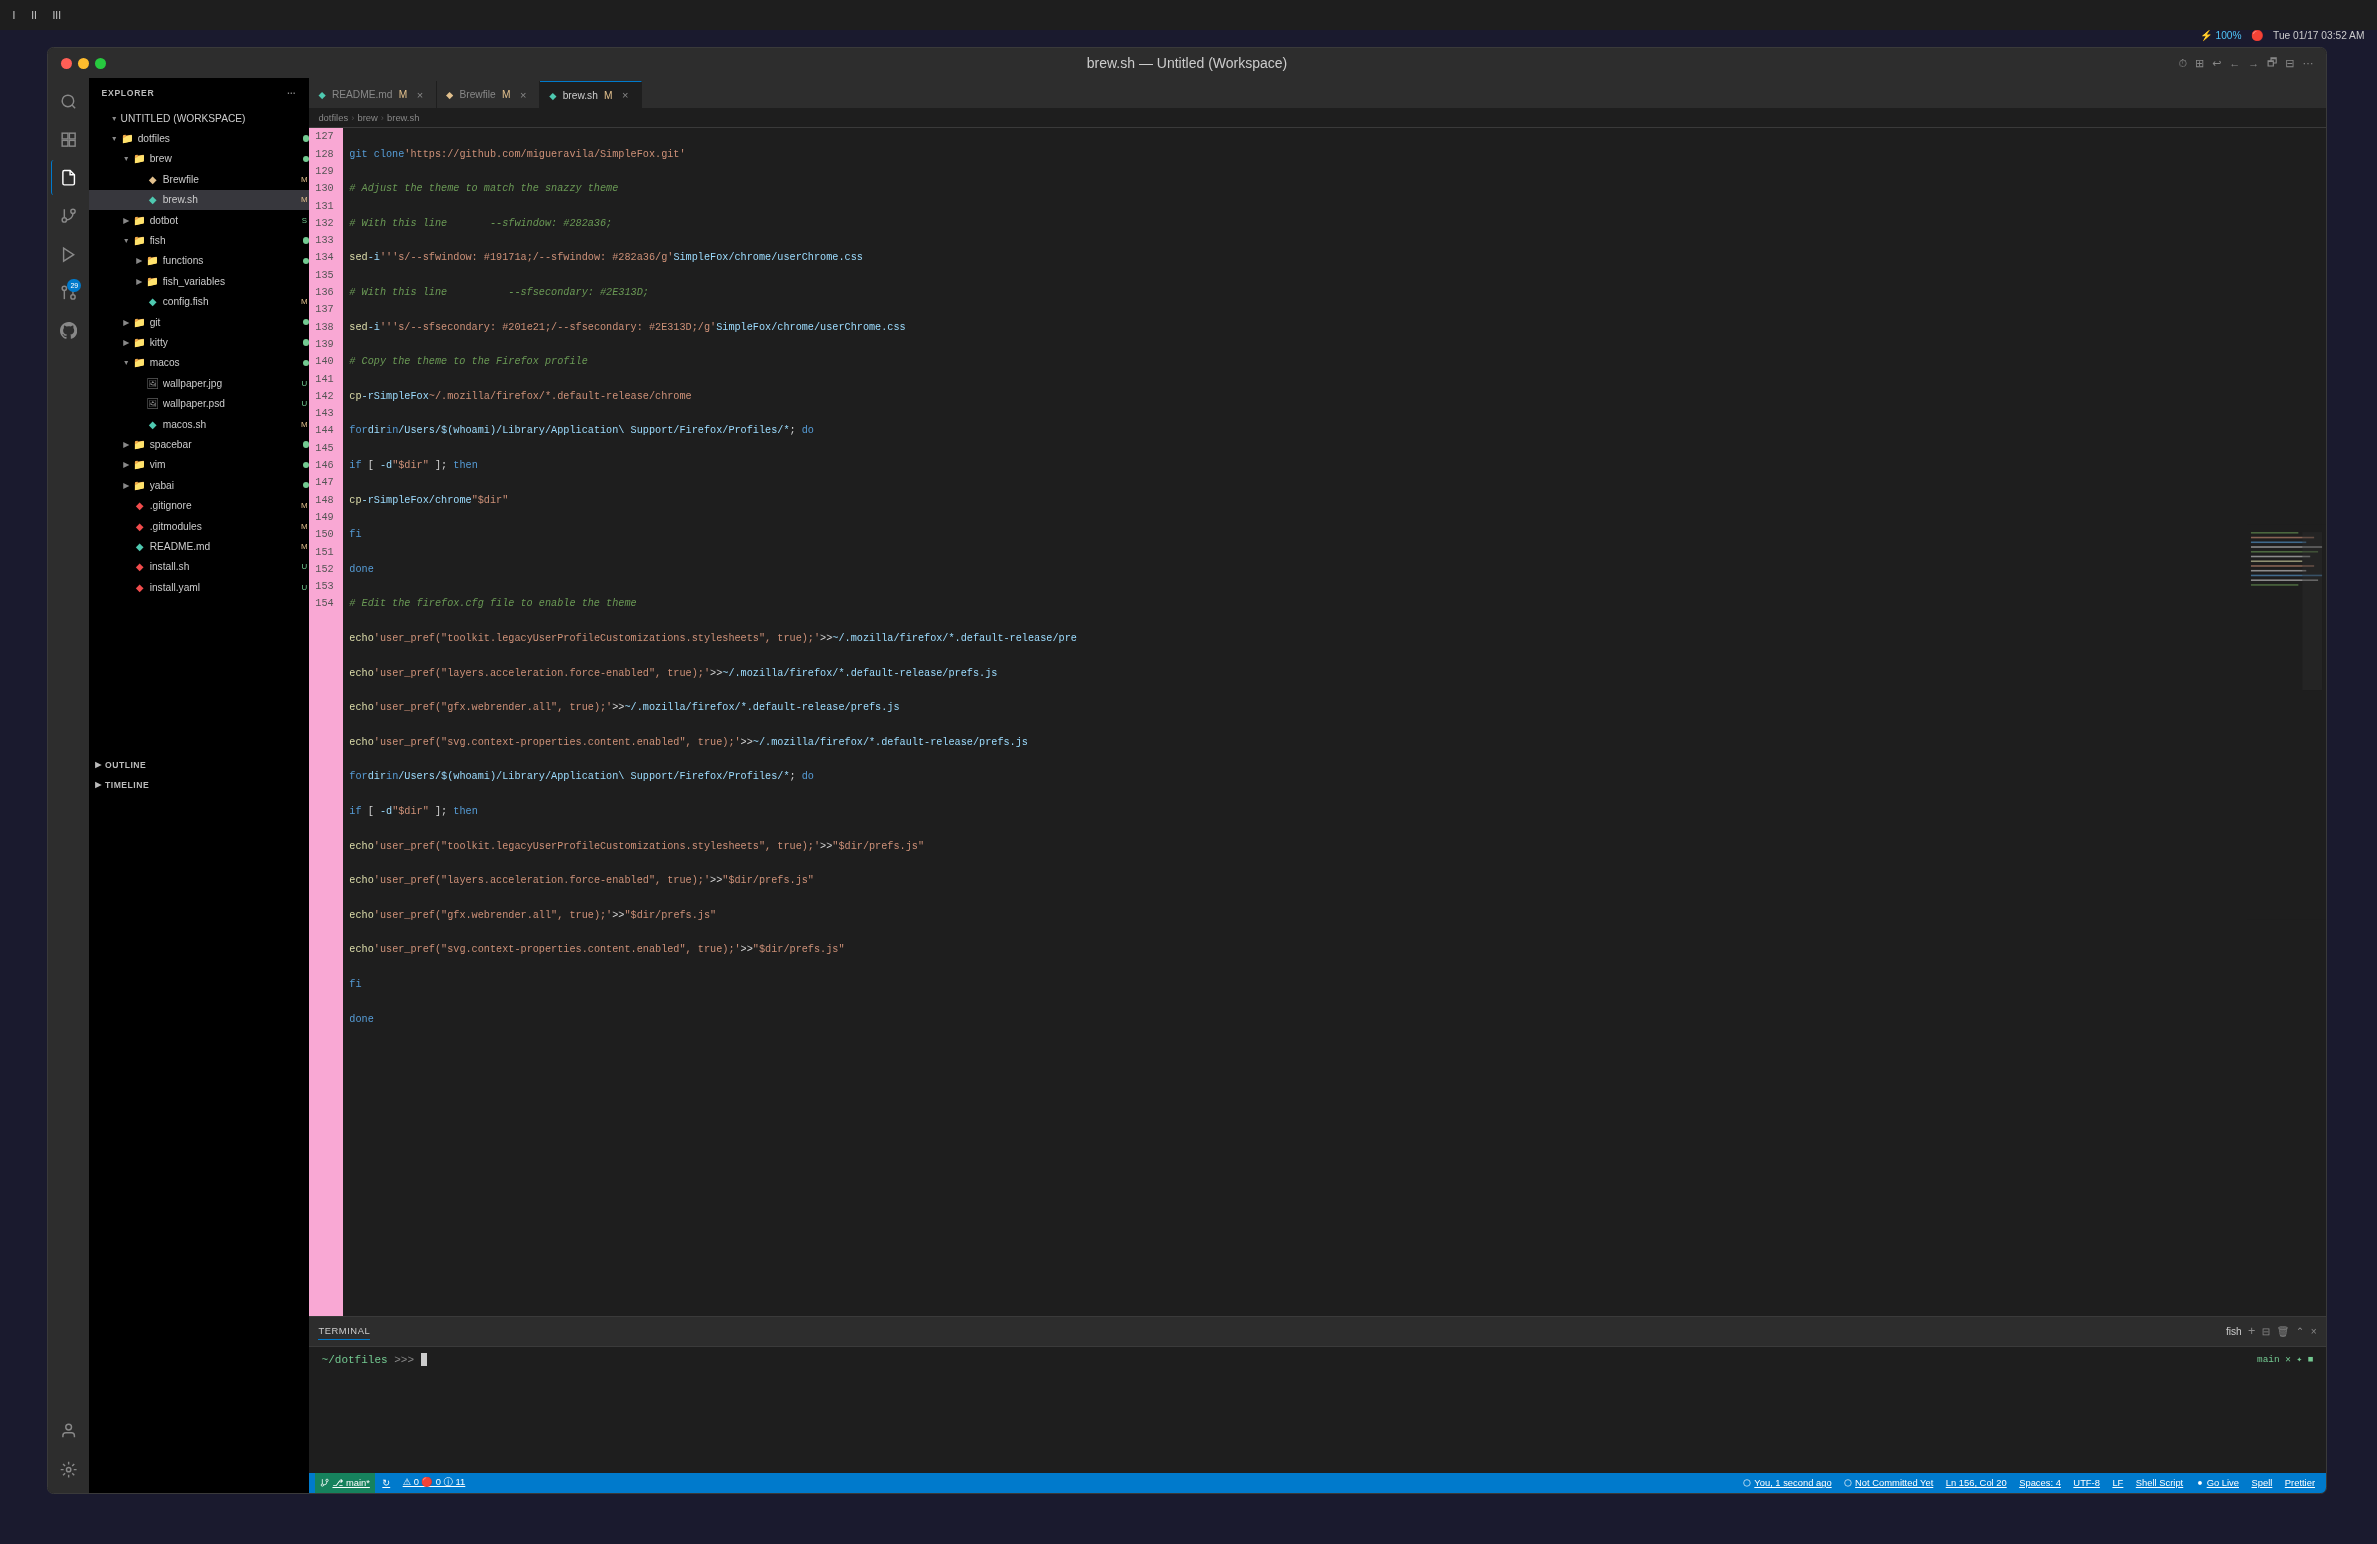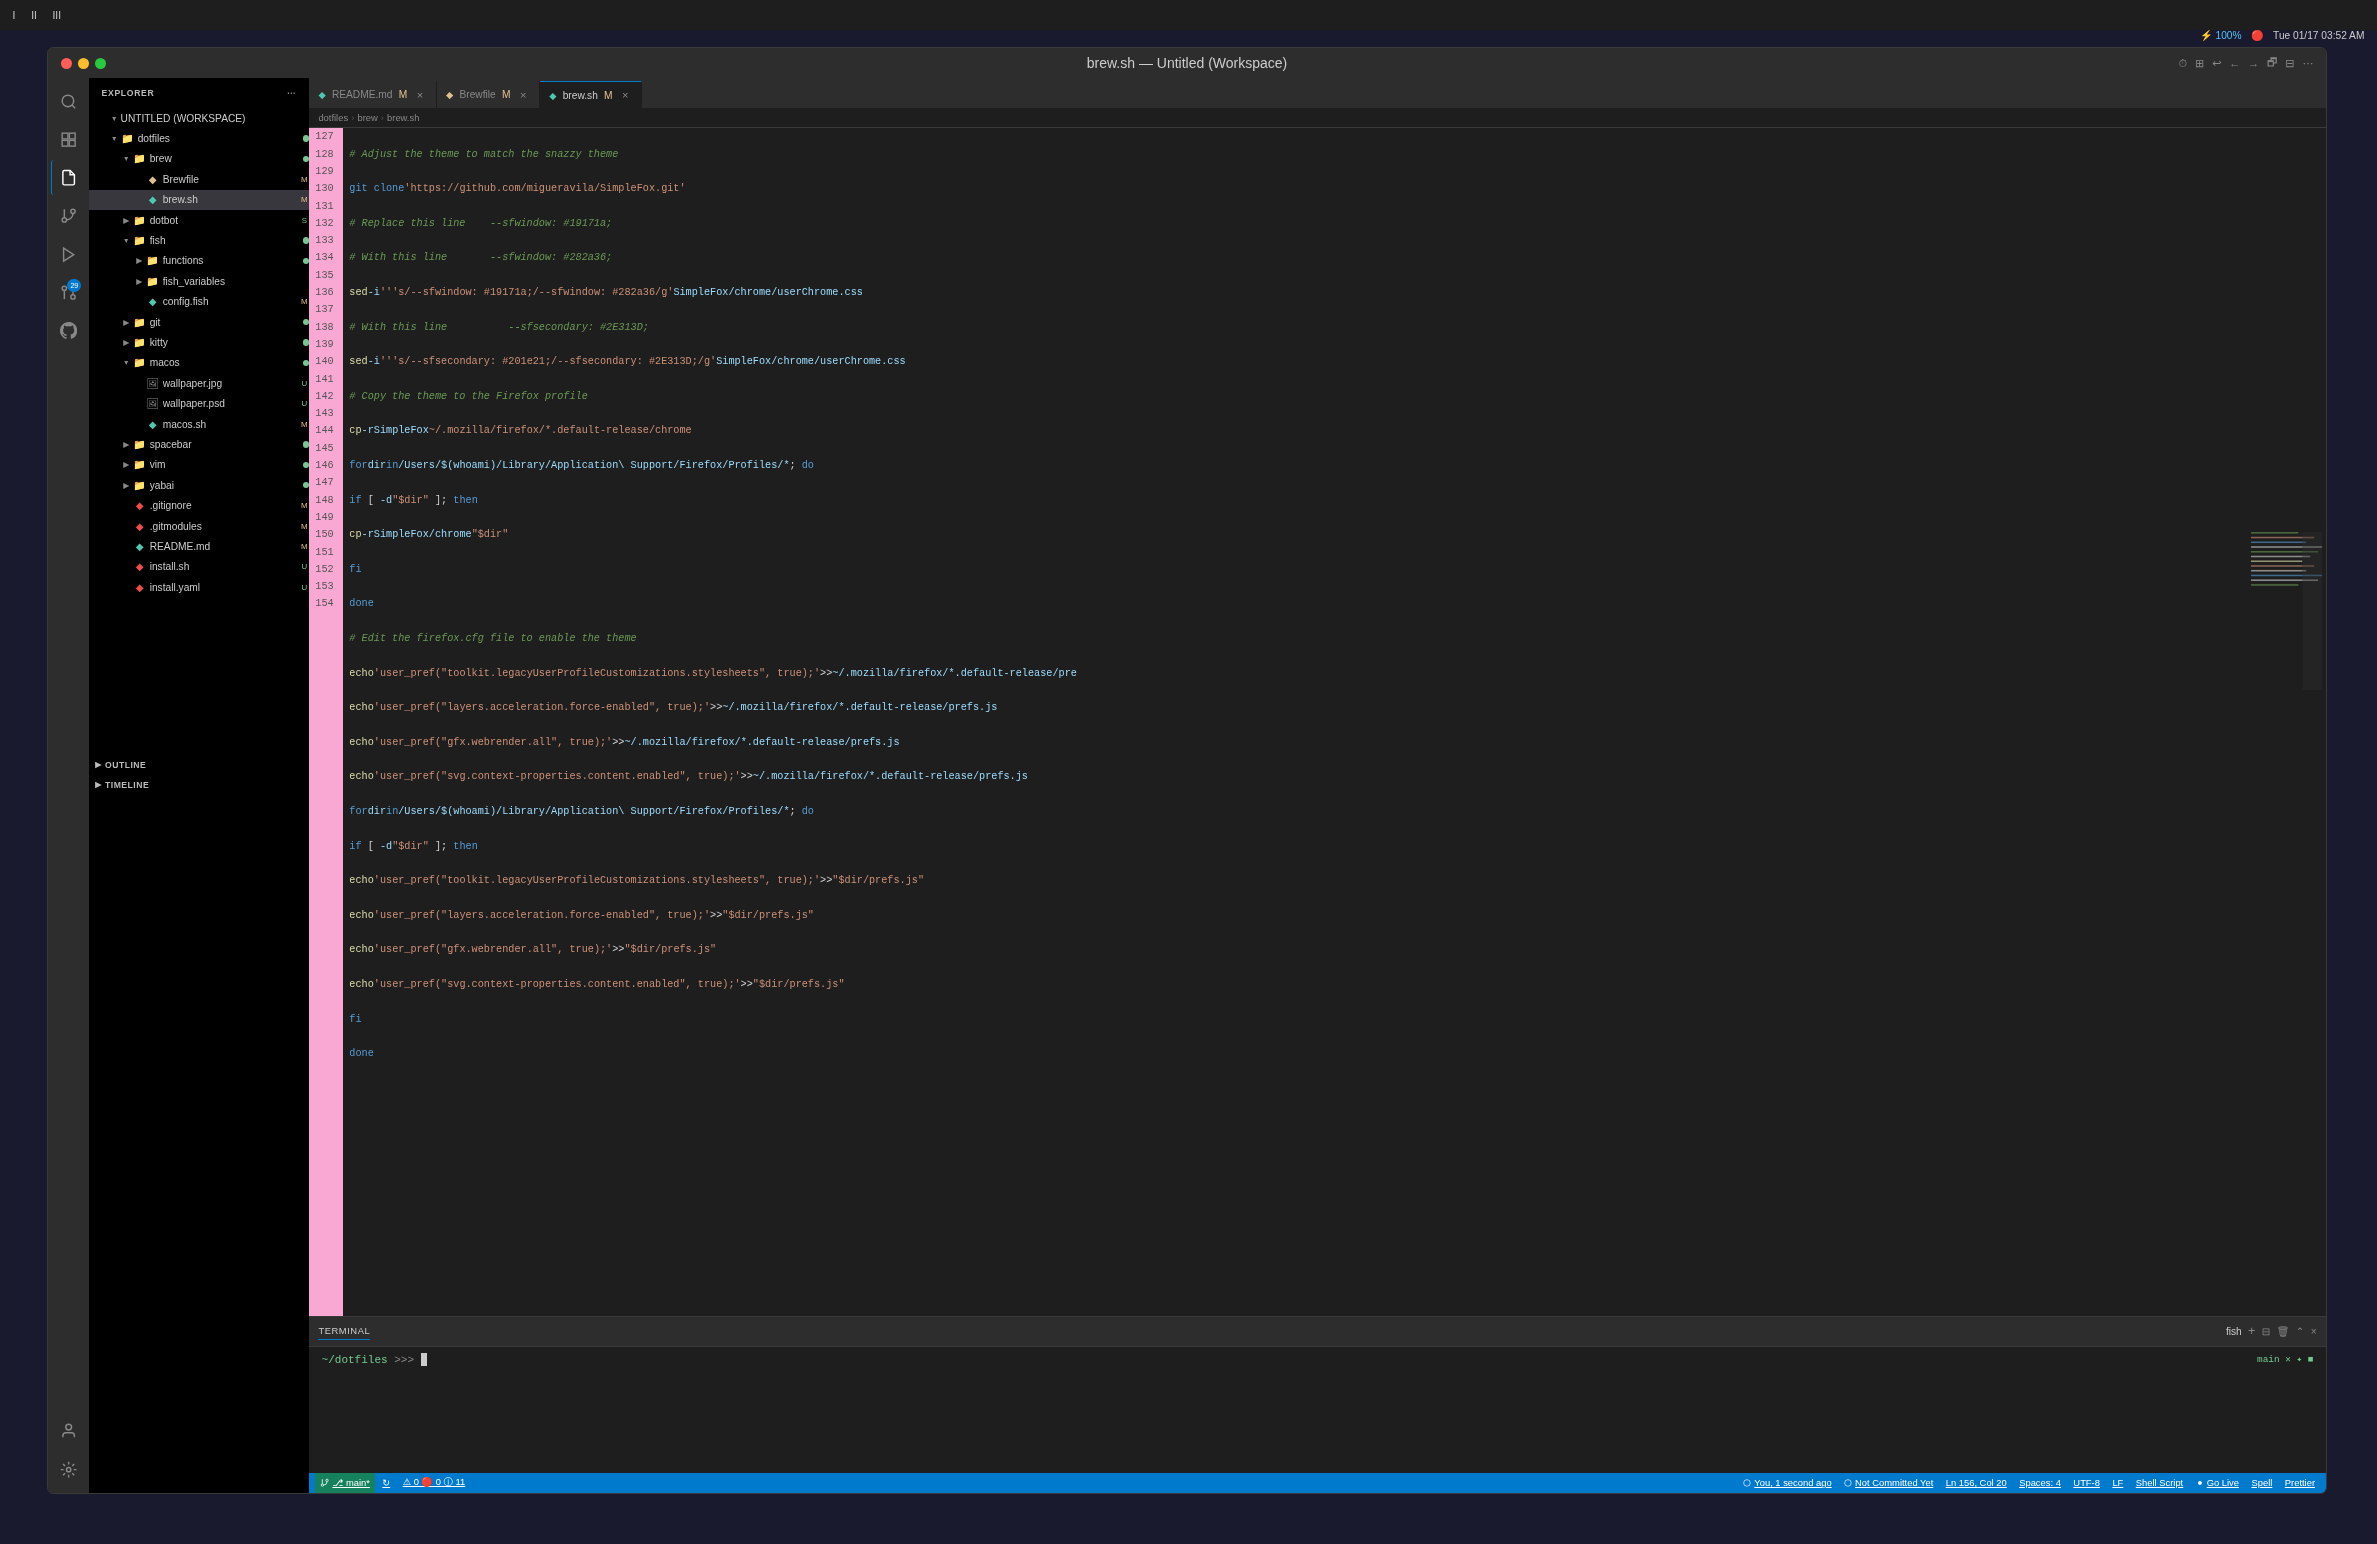--- a/index.html
+++ b/index.html
@@ -804,23 +804,22 @@
                 <div>148</div>
                 <div>149</div>
                 <div>150</div>
                 <div>151</div>
               <div>152</div>
                 <div>153</div>
                 <div>154</div>
             </div>
 
             <div class="code-area">
+<div class="code-line">  <span class="c-keyword">git clone</span> <span class="c-string">'https://github.com/migueravila/SimpleFox.git'</span></div>
 <div class="code-line">  <span class="c-comment"># Adjust the theme to match the snazzy theme</span></div>
-<div class="code-line">  <span class="c-keyword">git clone</span> <span class="c-string">'https://github.com/migueravila/SimpleFox.git'</span></div>
-<div class="code-line">  <span class="c-comment"># Replace this line    --sfwindow: #19171a;</span></div>
 <div class="code-line">  <span class="c-comment"># With this line       --sfwindow: #282a36;</span></div>
 <div class="code-line">  <span class="c-builtin">sed</span> <span class="c-flag">-i</span> <span class="c-string">''</span> <span class="c-string">'s/--sfwindow: #19171a;/--sfwindow: #282a36/g'</span> <span class="c-var">SimpleFox/chrome/userChrome.css</span></div>
 <div class="code-line">  <span class="c-comment"># With this line          --sfsecondary: #2E313D;</span></div>
 <div class="code-line">  <span class="c-builtin">sed</span> <span class="c-flag">-i</span> <span class="c-string">''</span> <span class="c-string">'s/--sfsecondary: #201e21;/--sfsecondary: #2E313D;/g'</span> <span class="c-var">SimpleFox/chrome/userChrome.css</span></div>
 <div class="code-line">  <span class="c-comment"># Copy the theme to the Firefox profile</span></div>
 <div class="code-line">  <span class="c-builtin">cp</span> <span class="c-flag">-r</span> <span class="c-var">SimpleFox</span> <span class="c-string">~/.mozilla/firefox/*.default-release/chrome</span></div>
 <div class="code-line">  <span class="c-keyword">for</span> <span class="c-var">dir</span> <span class="c-keyword">in</span> <span class="c-var">/Users/$(whoami)/Library/Application\ Support/Firefox/Profiles/*</span>; <span class="c-keyword">do</span></div>
 <div class="code-line">    <span class="c-keyword">if</span> [ <span class="c-flag">-d</span> <span class="c-string">"$dir"</span> ]; <span class="c-keyword">then</span></div>
 <div class="code-line">      <span class="c-builtin">cp</span> <span class="c-flag">-r</span> <span class="c-var">SimpleFox/chrome</span> <span class="c-string">"$dir"</span></div>
 <div class="code-line">    <span class="c-keyword">fi</span></div>

